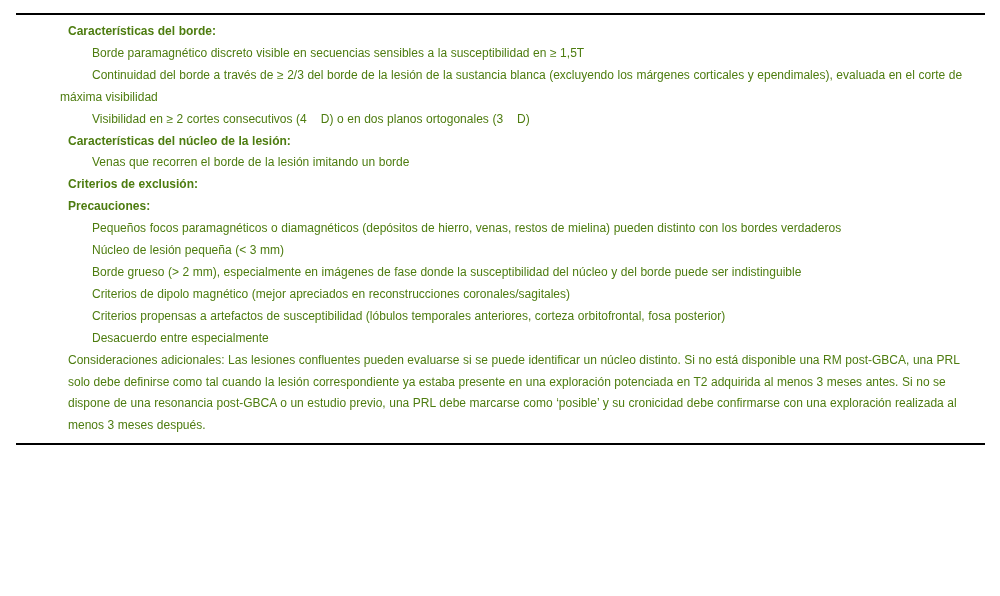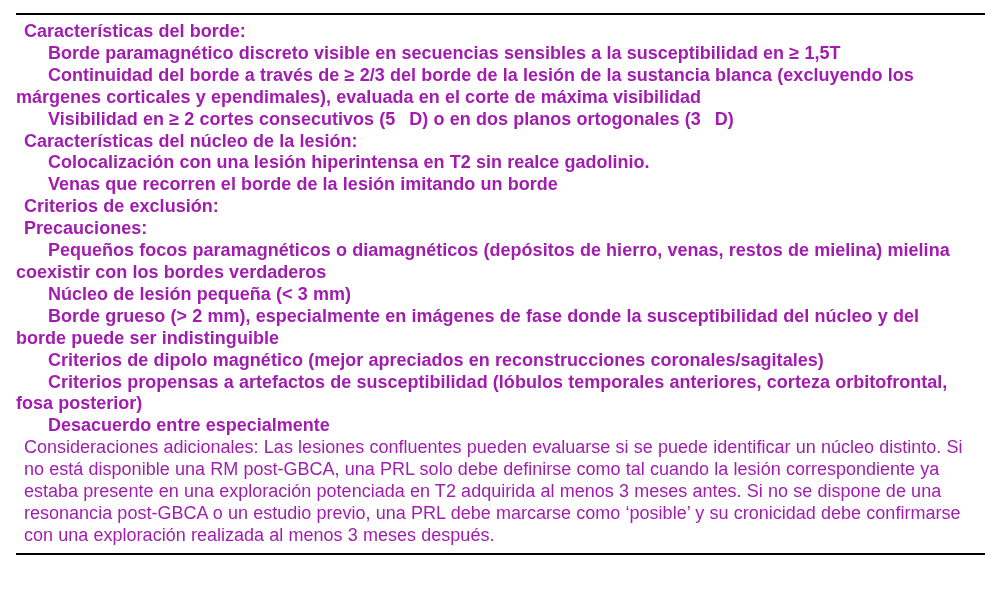--- a/index.html
+++ b/index.html
@@ -23,38 +23,39 @@
     top: 13px;
     width: 969px;
     border-top: 2px solid #000000;
     border-bottom: 2px solid #000000;
     box-sizing: border-box;
     padding-top: 6px;
     padding-bottom: 6px;
   }
 
   .crit-line {
-    font-size: 18px;
+    font-size: 12px;
     line-height: 21.9px;
-    color: #a21caf;
+    color: #4d7c0f;
     letter-spacing: 0.01px;
     word-spacing: 0.2px;
     white-space: normal;
+    margin-left: 44px;
   }
 
   
   .crit-line.heading {
     font-weight: bold;
     padding-left: 8px;
     text-indent: 0;
   }
 
   
   .crit-line.item {
-    font-weight: bold;
+    font-weight: normal;
     padding-left: 0px;
     text-indent: 32px;
     padding-right: 14px;
   }
 
   
   .crit-line.para {
     font-weight: normal;
     padding-left: 8px;
     text-indent: 0;
@@ -75,33 +76,32 @@
 
 <div id="criteria-box">
 
   <div class="crit-line heading">Características del borde:</div>
 
   <div class="crit-line item">Borde paramagnético discreto visible en secuencias sensibles a la susceptibilidad en ≥ 1,5T</div>
 
   <div class="crit-line item">Continuidad del borde a través de ≥ 2/3 del borde de la lesión de la sustancia blanca (excluyendo los márgenes corticales y ependimales), evaluada en el corte de máxima visibilidad</div>
 
 
-  <div class="crit-line item"><span>Visibilidad en ≥ 2 cortes consecutivos (5</span><span class="glyph-gap"></span><span>D) o en dos planos ortogonales (3</span><span class="glyph-gap"></span><span>D)</span></div>
+  <div class="crit-line item"><span>Visibilidad en ≥ 2 cortes consecutivos (4</span><span class="glyph-gap"></span><span>D) o en dos planos ortogonales (3</span><span class="glyph-gap"></span><span>D)</span></div>
 
   <div class="crit-line heading">Características del núcleo de la lesión:</div>
 
-  <div class="crit-line item">Colocalización con una lesión hiperintensa en T2 sin realce gadolinio.</div>
 
   <div class="crit-line item">Venas que recorren el borde de la lesión imitando un borde</div>
 
   <div class="crit-line heading">Criterios de exclusión:</div>
 
   <div class="crit-line heading">Precauciones:</div>
 
-  <div class="crit-line item">Pequeños focos paramagnéticos o diamagnéticos (depósitos de hierro, venas, restos de mielina) mielina coexistir con los bordes verdaderos</div>
+  <div class="crit-line item">Pequeños focos paramagnéticos o diamagnéticos (depósitos de hierro, venas, restos de mielina) pueden distinto con los bordes verdaderos</div>
 
   <div class="crit-line item">Núcleo de lesión pequeña (&lt; 3 mm)</div>
 
   <div class="crit-line item">Borde grueso (&gt; 2 mm), especialmente en imágenes de fase donde la susceptibilidad del núcleo y del borde puede ser indistinguible</div>
 
   <div class="crit-line item">Criterios de dipolo magnético (mejor apreciados en reconstrucciones coronales/sagitales)</div>
 
   <div class="crit-line item">Criterios propensas a artefactos de susceptibilidad (lóbulos temporales anteriores, corteza orbitofrontal, fosa posterior)</div>
 
   <div class="crit-line item">Desacuerdo entre especialmente</div>

